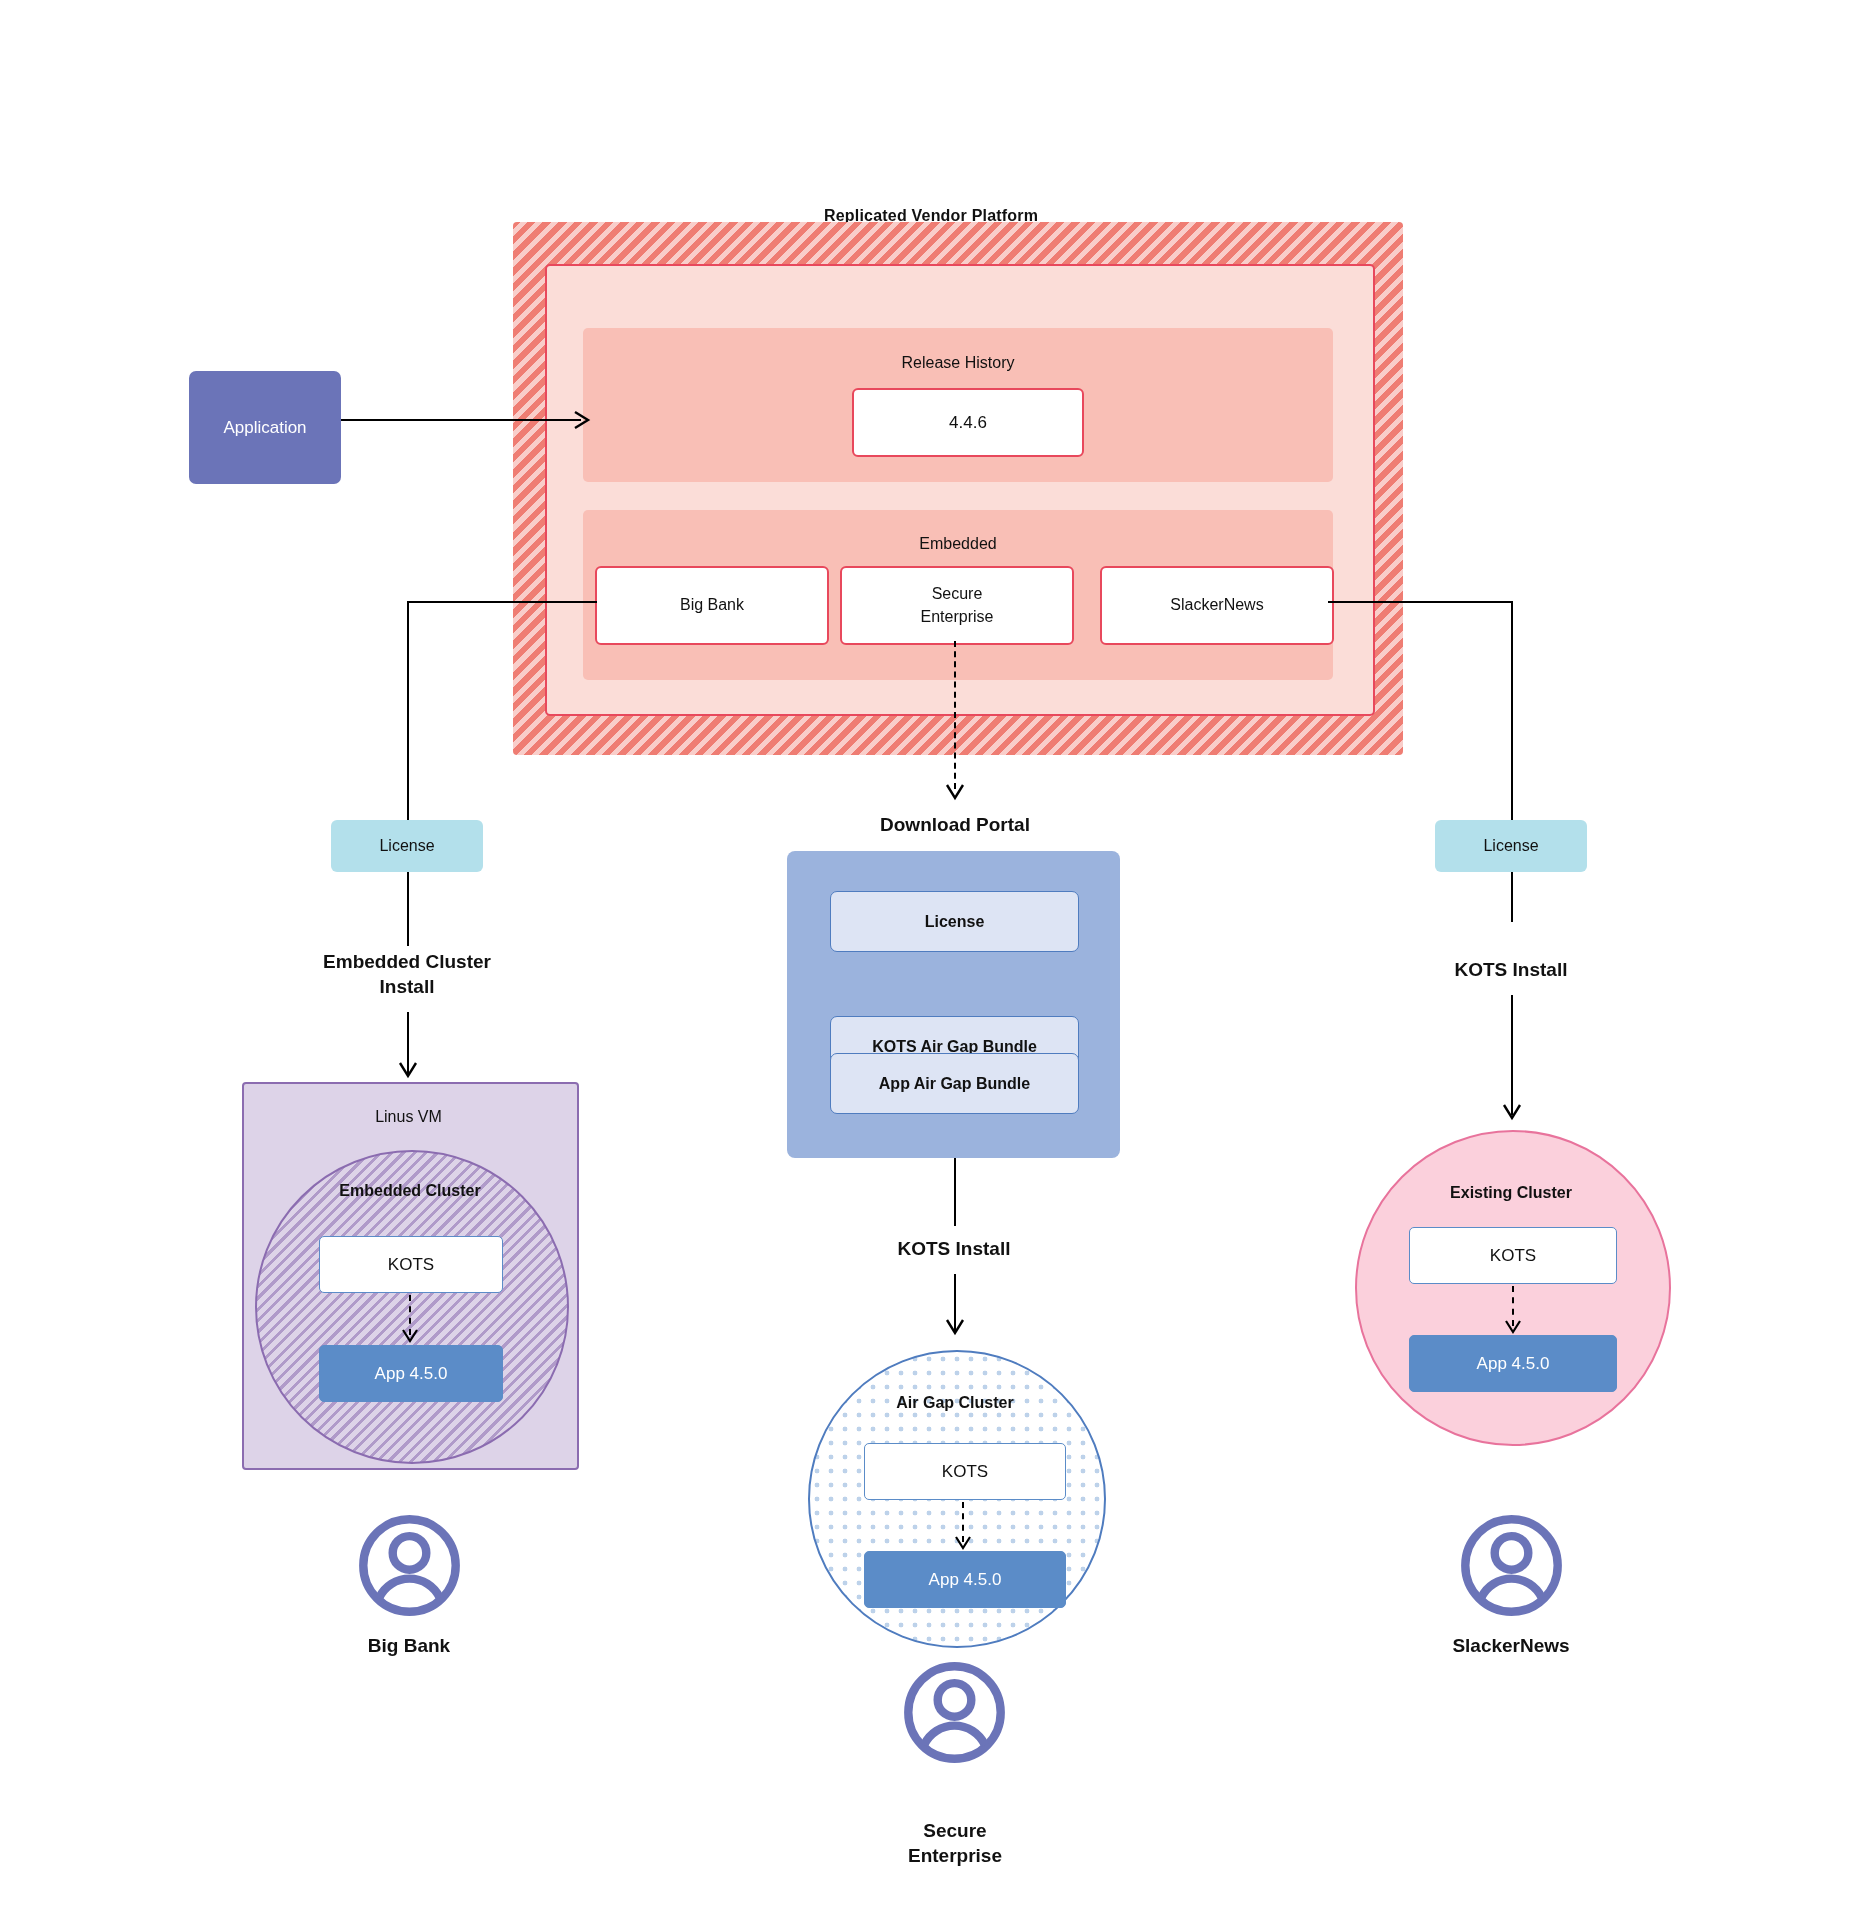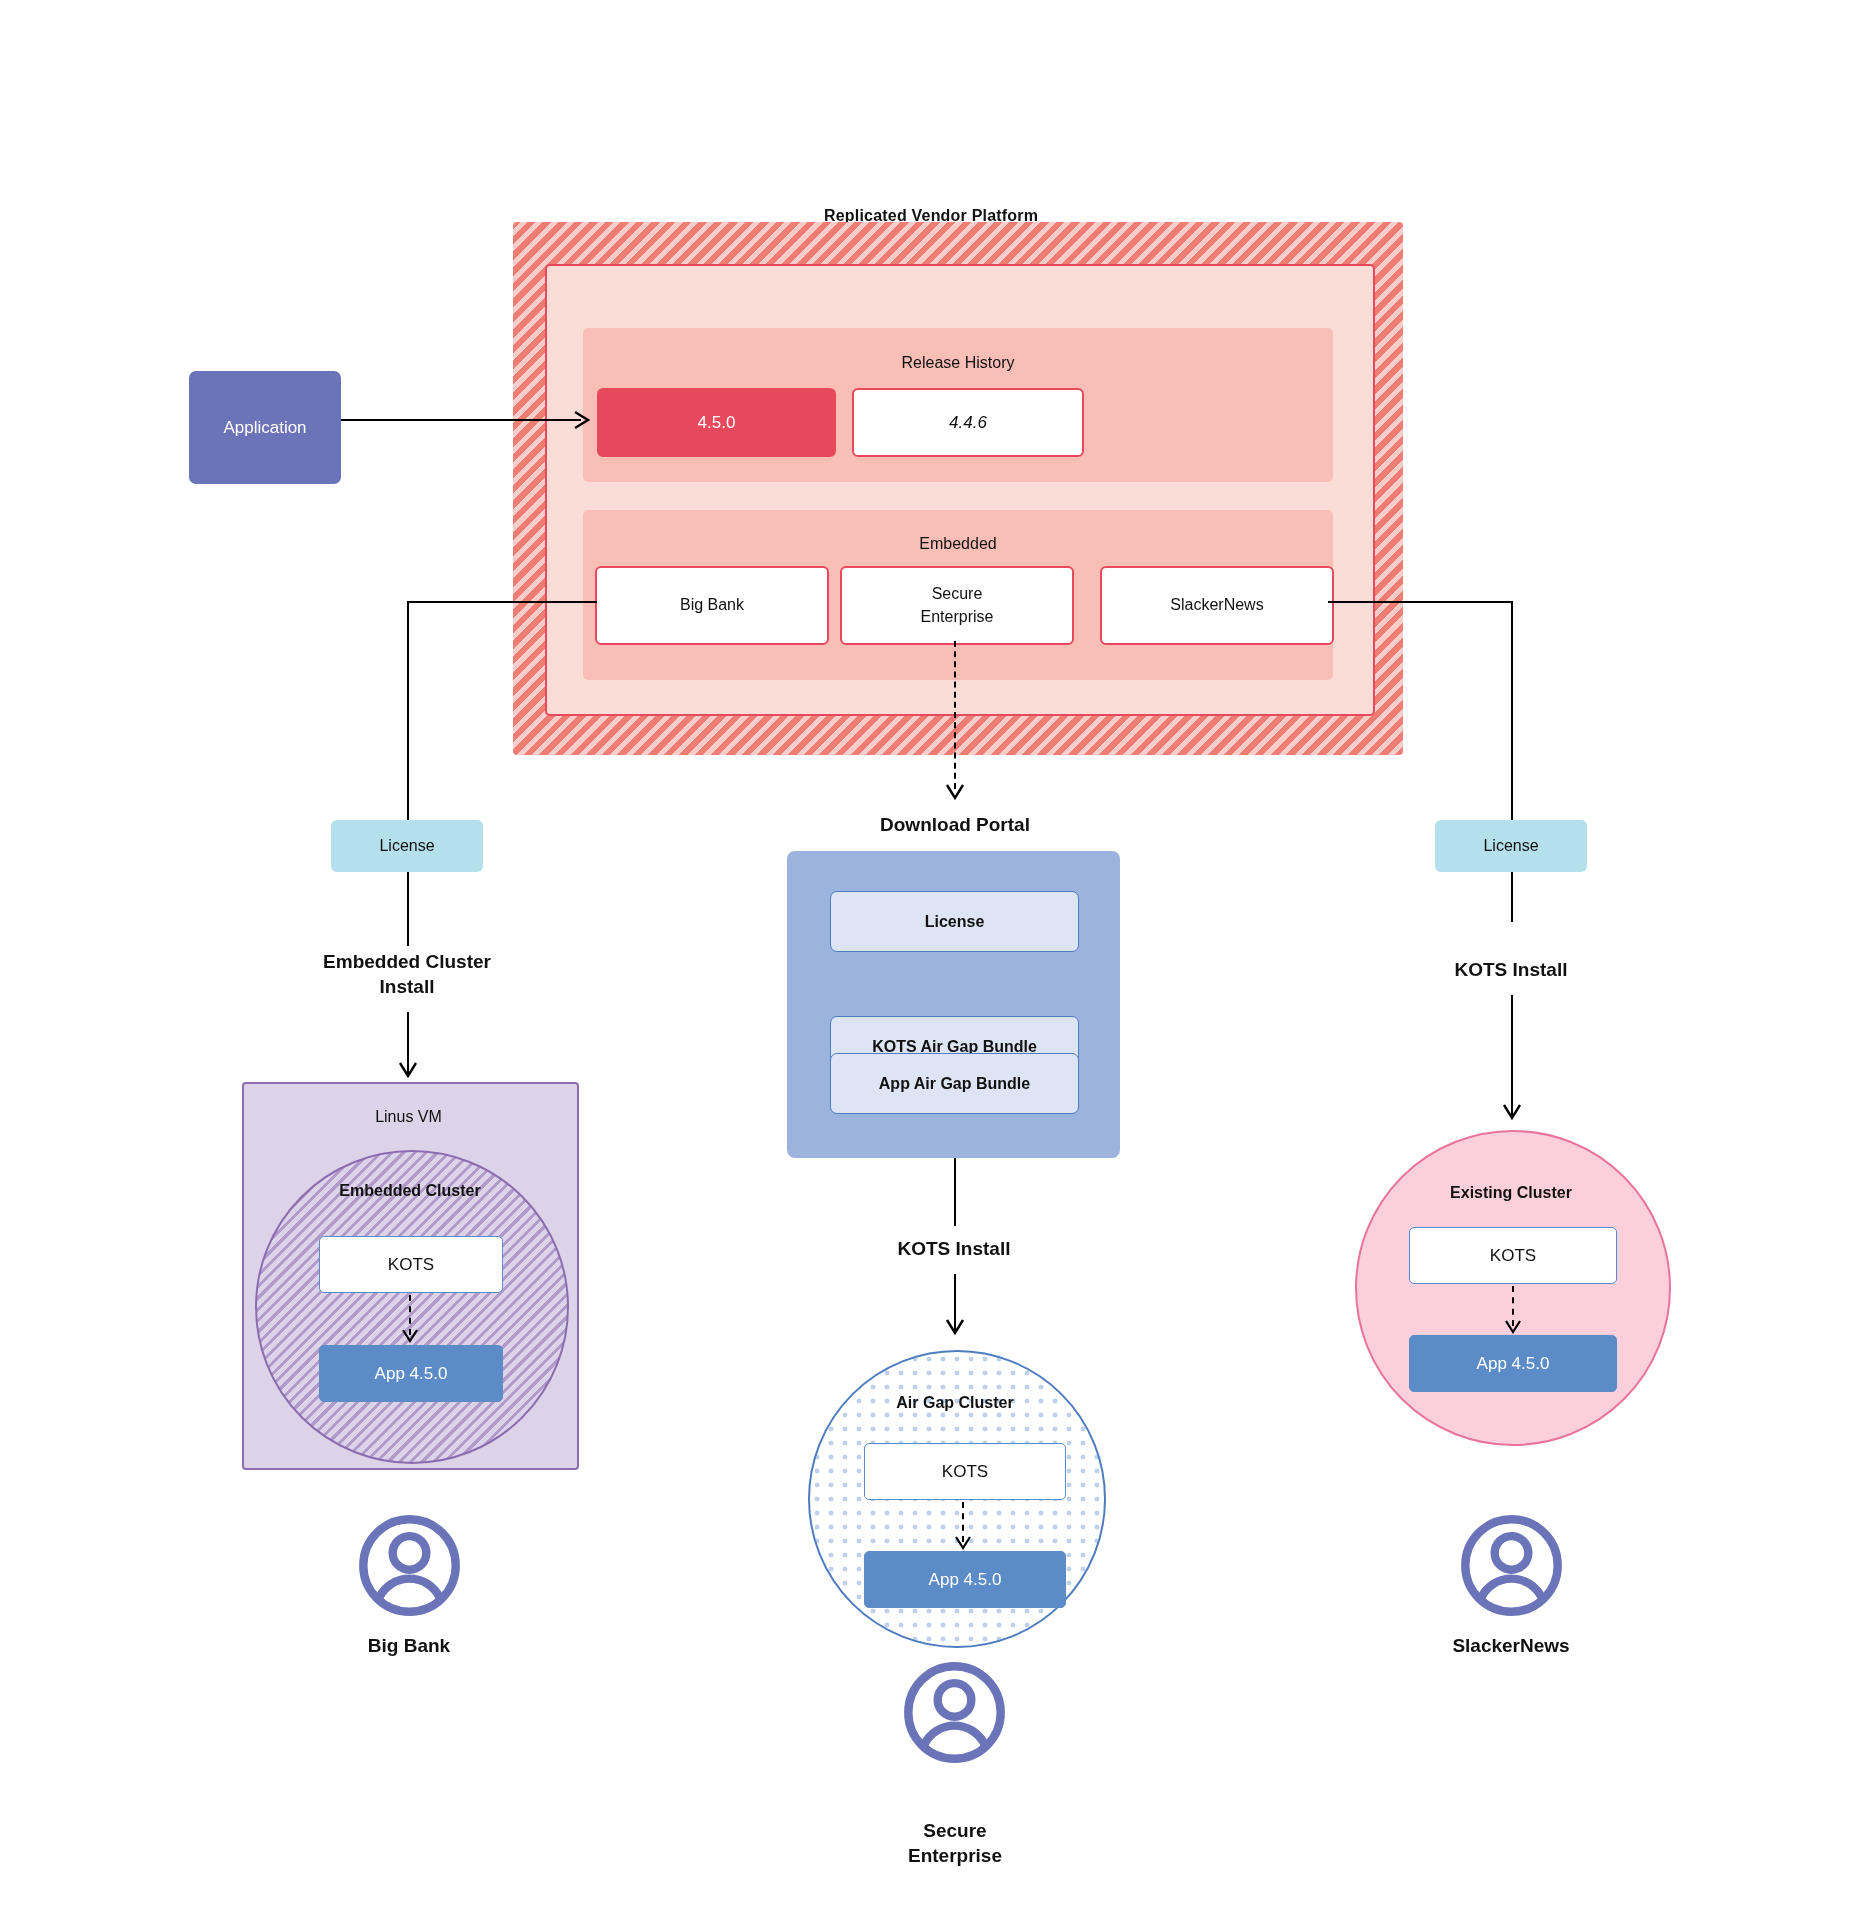--- a/index.html
+++ b/index.html
@@ -195,22 +195,21 @@
   <div class="abs title-lg" style="left:824px; top:178px;">Replicated Vendor Platform</div>
 
   <div class="abs hatch-red" style="left:513px; top:222px; width:890px; height:533px;"></div>
 
   <div class="abs channel-box" style="left:545px; top:264px; width:826px; height:448px;"></div>
   <div class="abs label-sm ctr" style="left:545px; top:290px; width:826px; height:22px;margin-top:36px;">Stable Channel</div>
 
   <div class="abs group-box" style="left:583px; top:328px; width:750px; height:154px;"></div>
   <div class="abs label-sm ctr" style="left:583px; top:352px; width:750px; height:22px;">Release History</div>
 
-  <div class="abs rel-current ctr" style="left:597px; top:388px; width:235px; height:65px;">4.5.0</div>
-  <div class="abs rel-old ctr" style="left:852px; top:388px; width:228px; height:65px;font-style:italic;">4.4.6</div>
+  <div class="abs rel-old ctr" style="left:852px; top:388px; width:228px; height:65px;">4.4.6</div>
 
   <div class="abs group-box" style="left:583px; top:510px; width:750px; height:170px;"></div>
   <div class="abs label-sm ctr" style="left:583px; top:533px; width:750px; height:22px;">Embedded</div>
 
   <div class="abs cust-box ctr" style="left:595px; top:566px; width:230px; height:75px; white-space:pre-line;">Big Bank</div>
   <div class="abs cust-box ctr" style="left:840px; top:566px; width:230px; height:75px; white-space:pre-line;">Secure
 Enterprise</div>
   <div class="abs cust-box ctr" style="left:1100px; top:566px; width:230px; height:75px; white-space:pre-line;">SlackerNews</div>
 
   <div class="abs app-box ctr" style="left:189px; top:371px; width:152px; height:113px;">Application</div>

